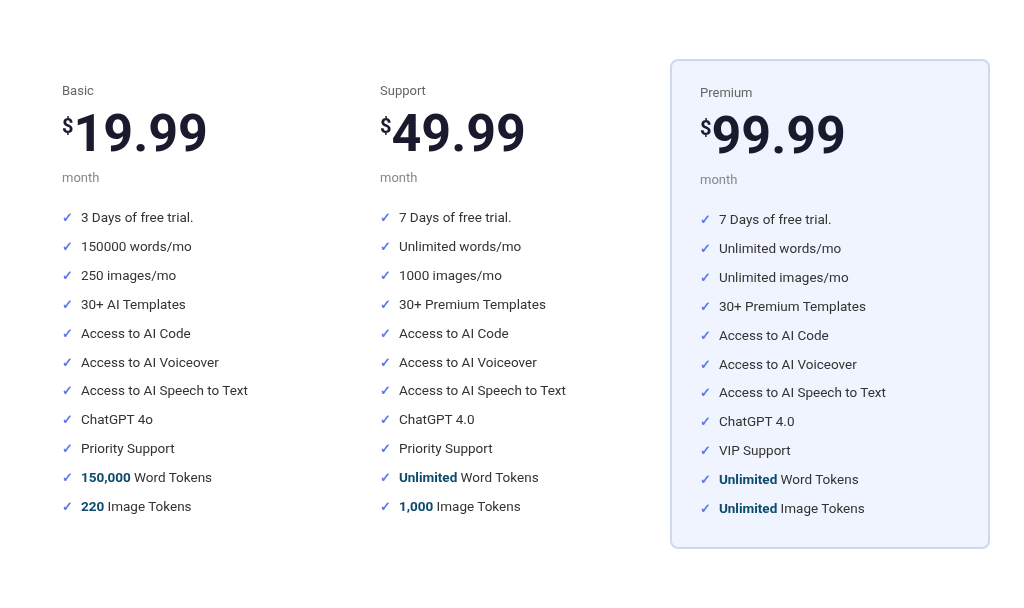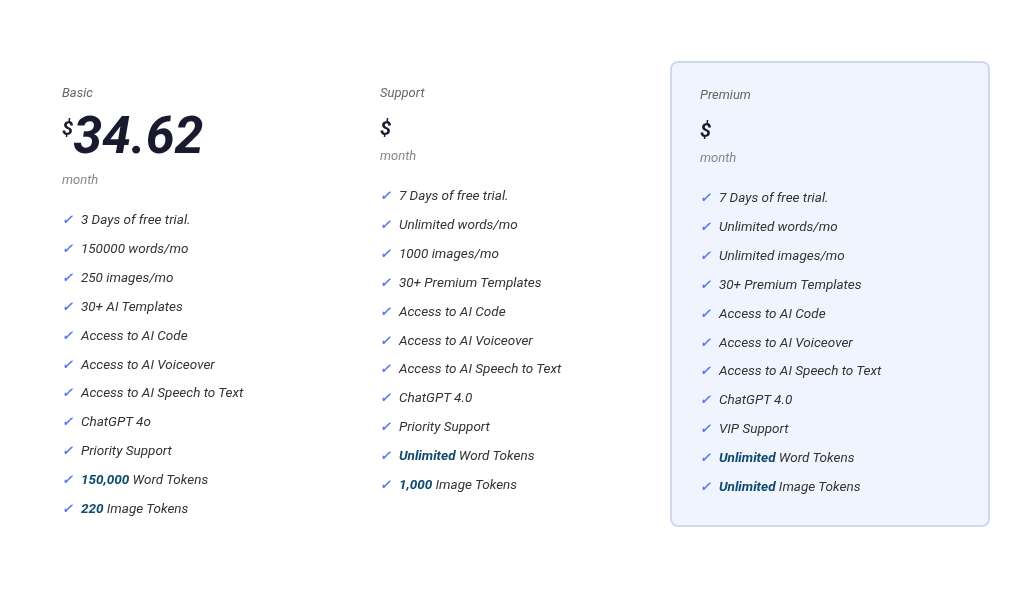--- a/index.html
+++ b/index.html
@@ -13,21 +13,20 @@
       width: 1024px;
       overflow: hidden;
     }
     .pricing-container {
       display: flex;
       gap: 0;
       width: 1024px;
       padding: 20px 34px;
       justify-content: center;
       align-items: flex-start;
-      font-style: italic;
     }
     .plan-card {
       flex: 1;
       padding: 24px 28px;
       background: #fff;
       border-radius: 12px;
       max-width: 320px;
     }
     .plan-card.premium {
       background: #f0f4ff;
@@ -94,21 +93,21 @@
     }
   </style>
 </head>
 <body>
 
 <div class="pricing-container">
 <div class="plan-card">
       <div class="plan-name">Basic</div>
       <div class="price-row">
         <span class="currency">$</span>
-        <span class="price-amount">34.62</span>
+        <span class="price-amount">19.99</span>
       </div>
       <div class="price-period">month</div>
       <ul class="feature-list">
         <li class="feature-item">
           <span class="check-icon">✓</span>
           <span class="feature-text">3 Days of free trial.</span>
         </li>
         <li class="feature-item">
           <span class="check-icon">✓</span>
           <span class="feature-text">150000 words/mo</span>
@@ -148,20 +147,21 @@
         <li class="feature-item">
           <span class="check-icon">✓</span>
           <span class="feature-text"><strong>220</strong> Image Tokens</span>
         </li>
       </ul>
     </div>
     <div class="plan-card">
       <div class="plan-name">Support</div>
       <div class="price-row">
         <span class="currency">$</span>
+        <span class="price-amount">49.99</span>
       </div>
       <div class="price-period">month</div>
       <ul class="feature-list">
         <li class="feature-item">
           <span class="check-icon">✓</span>
           <span class="feature-text">7 Days of free trial.</span>
         </li>
         <li class="feature-item">
           <span class="check-icon">✓</span>
           <span class="feature-text">Unlimited words/mo</span>
@@ -201,20 +201,21 @@
         <li class="feature-item">
           <span class="check-icon">✓</span>
           <span class="feature-text"><strong>1,000</strong> Image Tokens</span>
         </li>
       </ul>
     </div>
     <div class="plan-card premium">
       <div class="plan-name">Premium</div>
       <div class="price-row">
         <span class="currency">$</span>
+        <span class="price-amount">99.99</span>
       </div>
       <div class="price-period">month</div>
       <ul class="feature-list">
         <li class="feature-item">
           <span class="check-icon">✓</span>
           <span class="feature-text">7 Days of free trial.</span>
         </li>
         <li class="feature-item">
           <span class="check-icon">✓</span>
           <span class="feature-text">Unlimited words/mo</span>

